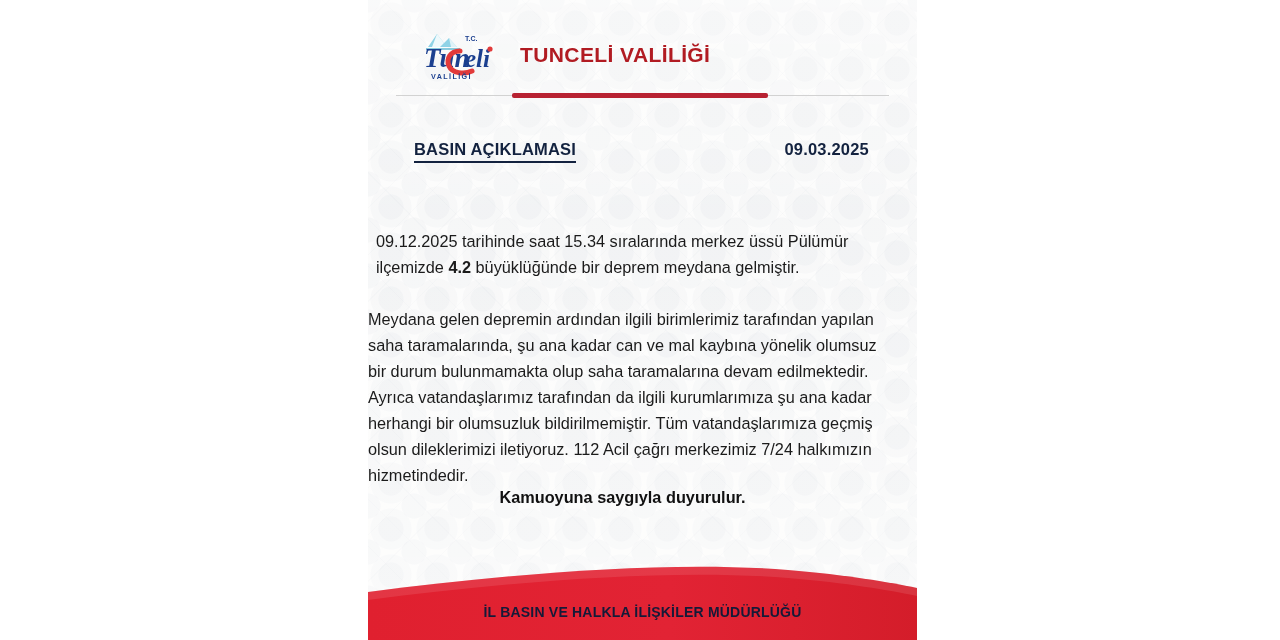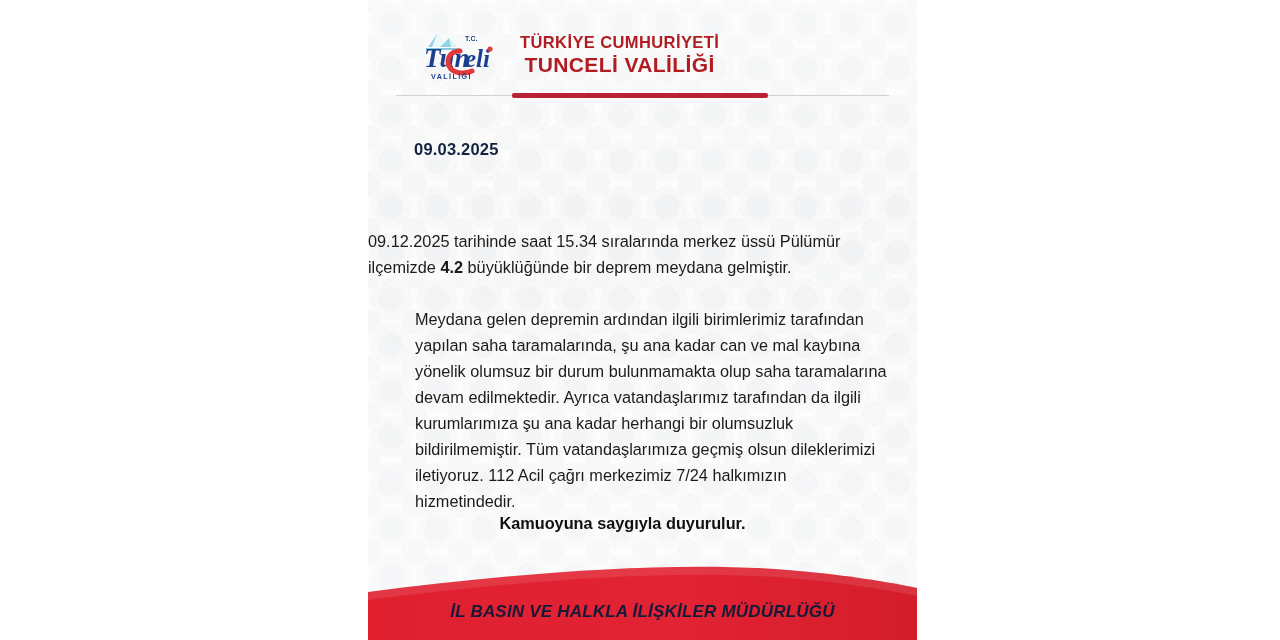--- a/index.html
+++ b/index.html
@@ -159,22 +159,22 @@
     padding: 0 30px 0 0;
     box-sizing: border-box;
   }
   .para {
     color: #1b1b1b;
     font-size: 16.3px;
     line-height: 26px;
     text-align: left;
     margin: 0;
   }
-  .para.p1 { margin-left: 0; }
-  .para.p2 { margin-top: 26px; margin-left: 47px; }
+  .para.p1 { margin-left: 8px; }
+  .para.p2 { margin-top: 26px; }
   .para b { font-weight: bold; }
 
   .closing {
     text-align: center;
     color: #111111;
     font-size: 16.3px;
     font-weight: bold;
     padding-right: 10px;
   }
 
@@ -196,25 +196,24 @@
     position: absolute;
     left: 0;
     top: 0;
     width: 549px;
     height: 78px;
     display: flex;
     align-items: center;
     justify-content: center;
     color: #151a38;
     font-weight: bold;
-    font-size: 17px;
+    font-size: 14px;
     letter-spacing: 0.2px;
     padding-top: 22px;
     box-sizing: border-box;
-    font-style: italic;
   }
 </style>
 </head>
 <body>
 
 <div id="stage">
 
   <div class="doc-panel">
     <div class="doc-pattern"></div>
     <div class="doc-pattern2"></div>
@@ -239,31 +238,31 @@
             <path d="M40 24 C30 24 26 32 29 39 C32 46 44 48 52 44" stroke="#e23a3a" stroke-width="5" fill="none" stroke-linecap="round"></path>
 
             <text x="45" y="40" font-family="Liberation Serif, serif" font-size="25" font-style="italic" font-weight="bold" fill="#1b3f8f">eli</text>
             <circle cx="70" cy="22" r="2.6" fill="#e23a3a"></circle>
 
             <text x="11" y="52" font-family="Liberation Sans, sans-serif" font-size="7.2" letter-spacing="1.4" font-weight="bold" fill="#1b3f8f">VALİLİĞİ</text>
           </svg>
         </div>
 
         <div class="header-titles">
-          <div class="header-line">TÜRKİYE CUMHURİYETİ</div>
           <div class="header-line second">TUNCELİ VALİLİĞİ</div>
         </div>
       </div>
 
       <div class="divider">
         <div class="grey"></div>
         <div class="red"></div>
       </div>
 
       <div class="title-row">
+        <div class="title-main">BASIN AÇIKLAMASI</div>
         <div class="title-date">09.03.2025</div>
       </div>
 
       <div class="body-wrap">
 
         <p class="para p1"><span>09.12.2025 tarihinde saat 15.34 sıralarında merkez üssü Pülümür ilçemizde </span><b>4.2</b><span> büyüklüğünde bir deprem meydana gelmiştir.</span></p>
 
         <p class="para p2">Meydana gelen depremin ardından ilgili birimlerimiz tarafından yapılan saha taramalarında, şu ana kadar can ve mal kaybına yönelik olumsuz bir durum bulunmamakta olup saha taramalarına devam edilmektedir. Ayrıca vatandaşlarımız tarafından da ilgili kurumlarımıza şu ana kadar herhangi bir olumsuzluk bildirilmemiştir. Tüm vatandaşlarımıza geçmiş olsun dileklerimizi iletiyoruz. 112 Acil çağrı merkezimiz 7/24 halkımızın hizmetindedir.</p>
 
         <div class="closing">Kamuoyuna saygıyla duyurulur.</div>

